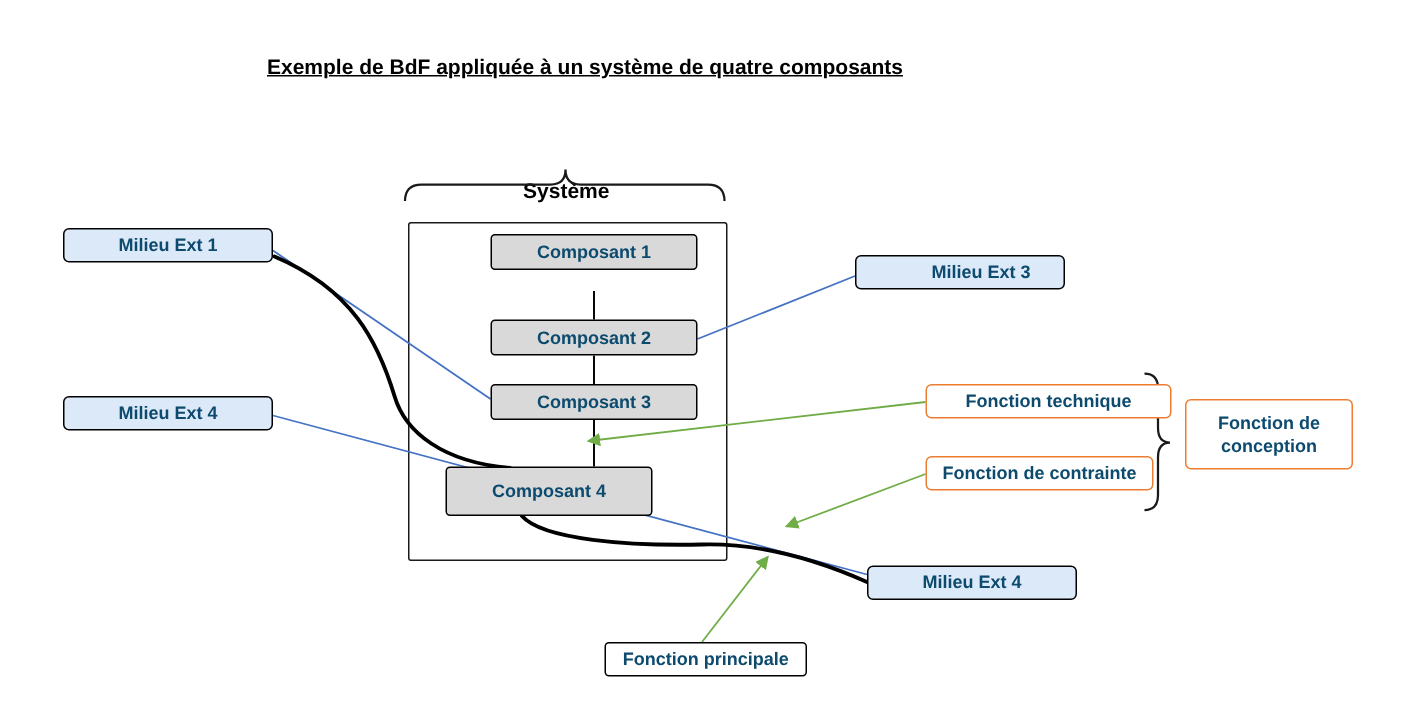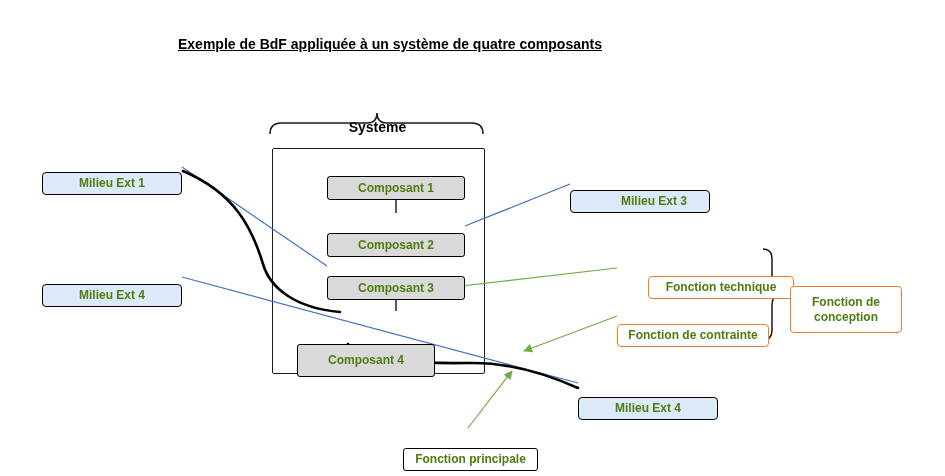--- a/index.html
+++ b/index.html
@@ -16,43 +16,43 @@
     font-size:14px; font-weight:bold; color:#000;margin-top:32px;
   }
   .system-boundary {
     position:absolute; left:272px; top:148px; width:211px; height:224px;
     border:1.5px solid #1a1a1a; border-radius:2px; background:transparent; z-index:1;
   }
   .lines-layer { position:absolute; left:0; top:0; z-index:2; pointer-events:none; }
   .box {
     position:absolute; box-sizing:border-box; z-index:3;
     display:flex; align-items:center; justify-content:center;
-    font-size:12px; font-weight:bold; color:#4d7c0f; text-align:center; line-height:1.25;margin-top:20px;
+    font-size:12px; font-weight:bold; color:#0c4a6e; text-align:center; line-height:1.25;
   }
   .milieu {
     background:var(--milieu-fill,#dce9f8); border:1.3px solid var(--milieu-border,#000);
     border-radius:4px;
   }
   .component {
     background:var(--component-fill,#d9d9d9); border:1.2px solid #000; border-radius:3px;
   }
   .orange-box {
     background:#ffffff; border:1.5px solid var(--orange-border,#ED7D31); border-radius:4px;
   }
   .plain-box { background:#ffffff; border:1.3px solid #000; border-radius:3px; }
   
   .milieu1 { left:42px;  top:152px; width:140px; height:23px; }
   .milieu2 { left:42px;  top:264px; width:140px; height:23px; }
   .milieu3 { left:570px; top:170px; width:140px; height:23px;padding-left:28px; }
   .milieu4 { left:578px; top:377px; width:140px; height:23px; }
   .comp1 { left:327px; top:156px; width:138px; height:24px; }
   .comp2 { left:327px; top:213px; width:138px; height:24px; }
   .comp3 { left:327px; top:256px; width:138px; height:24px; }
-  .comp4 { left:297px; top:324px; width:138px; height:33px;align-items:center; }
-  .ftech { left:648px; top:256px; width:146px; height:23px; }
+  .comp4 { left:297px; top:311px; width:138px; height:33px;align-items:center; }
+  .ftech { left:617px; top:256px; width:164px; height:23px; }
   .fcont { left:617px; top:304px; width:152px; height:23px; }
   .fconc { left:790px; top:266px; width:112px; height:47px; padding:2px 6px; }
   .fprin { left:403px; top:428px; width:135px; height:23px; }
   
   .brace   { stroke:#1a1a1a; stroke-width:1.5; fill:none; }
   .connector { stroke:#000; stroke-width:1.3; fill:none; }
   .blue-line { stroke:var(--blue-line,#4472c4); stroke-width:1.2; fill:none; }
   .black-flow { stroke:var(--black-line,#000); stroke-width:2.6; fill:none; stroke-linecap:round; }
   .green-line { stroke:var(--green-line,#70ad47); stroke-width:1.2; fill:none; }
   .green-fill { fill:var(--green-line,#70ad47); }

